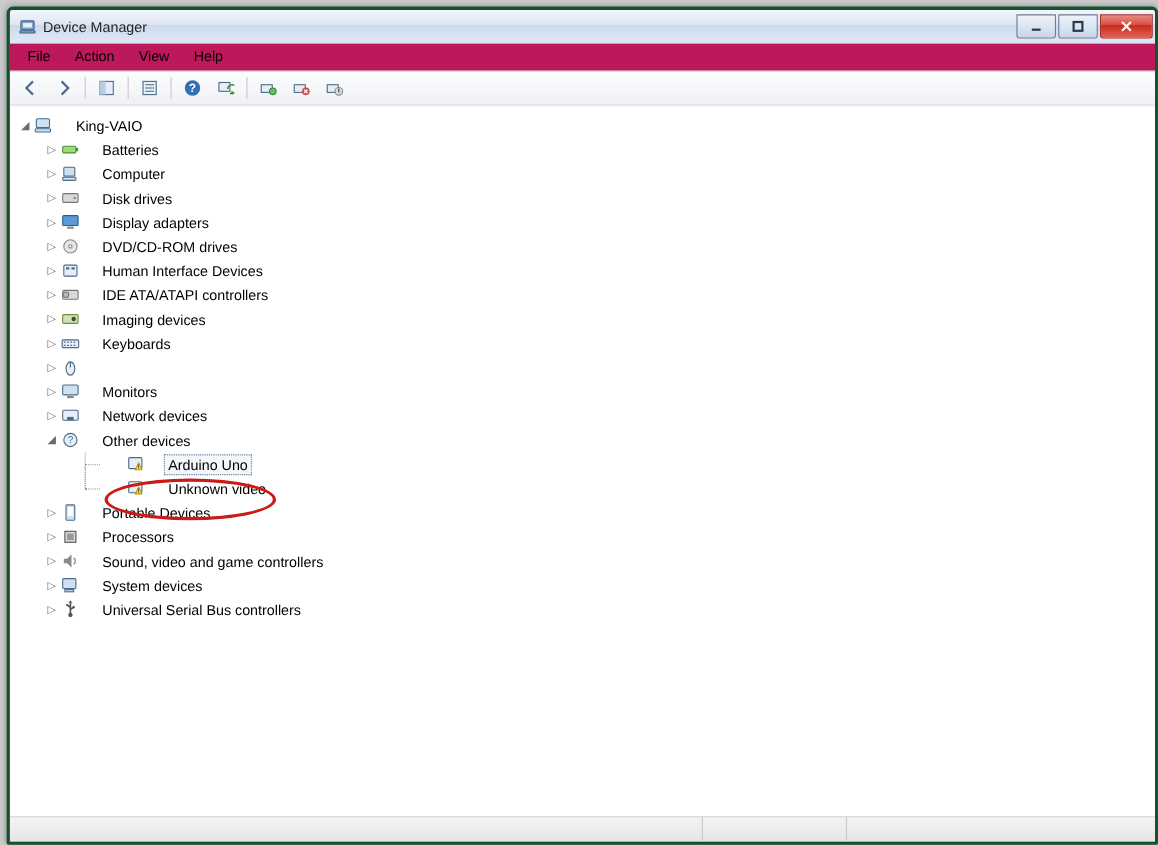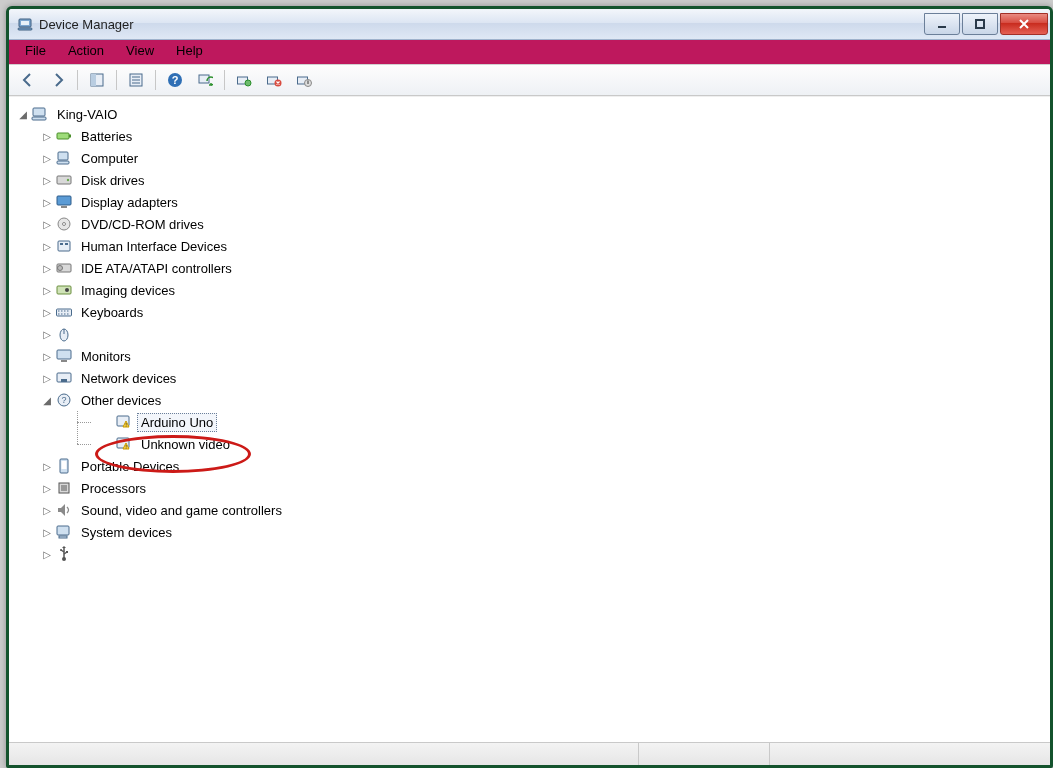--- a/index.html
+++ b/index.html
@@ -133,20 +133,21 @@
   }
   .toggle.blank { visibility: hidden; }
   .node .dev-icon {
     width: 18px; height:18px;
     margin-right: 4px;
     flex: 0 0 auto;
   }
   .node .label {
     padding: 1px 3px;
     border: 1px dotted transparent;
+    margin-left: 12px;
   }
   .node.selected .label {
     border-color: #6b7f99;
     background: #f3f6fb;
   }
   .indent-1 { padding-left: 28px; }
   .indent-3 { padding-left: 88px; align-items: center; }
 
   
   .child-line {
@@ -480,20 +481,21 @@
           <div class="node indent-1">
             <span class="toggle">▷</span>
             <span class="dev-icon"><svg viewBox="0 0 18 18">
                 <circle cx="9" cy="14" r="2" fill="#555"></circle>
                 <line x1="9" y1="3" x2="9" y2="14" stroke="#555" stroke-width="1.5"></line>
                 <path d="M9 7 l-3 -2 M9 9 l3 -2" stroke="#555" stroke-width="1.5" fill="none"></path>
                 <circle cx="6" cy="5" r="1" fill="#555"></circle>
                 <rect x="11" y="6" width="2" height="2" fill="#555"></rect>
                 <path d="M7 3 l2 -2 l2 2 z" fill="#555"></path>
               </svg></span>
+            <span class="label">Universal Serial Bus controllers</span>
           </div>
         </div>
 
     </div>
 
     <div class="anno-circle" style="left:86px; top:338px;"></div>
   </div>
 
   <div class="statusbar">
     <div class="status-cell"></div>

